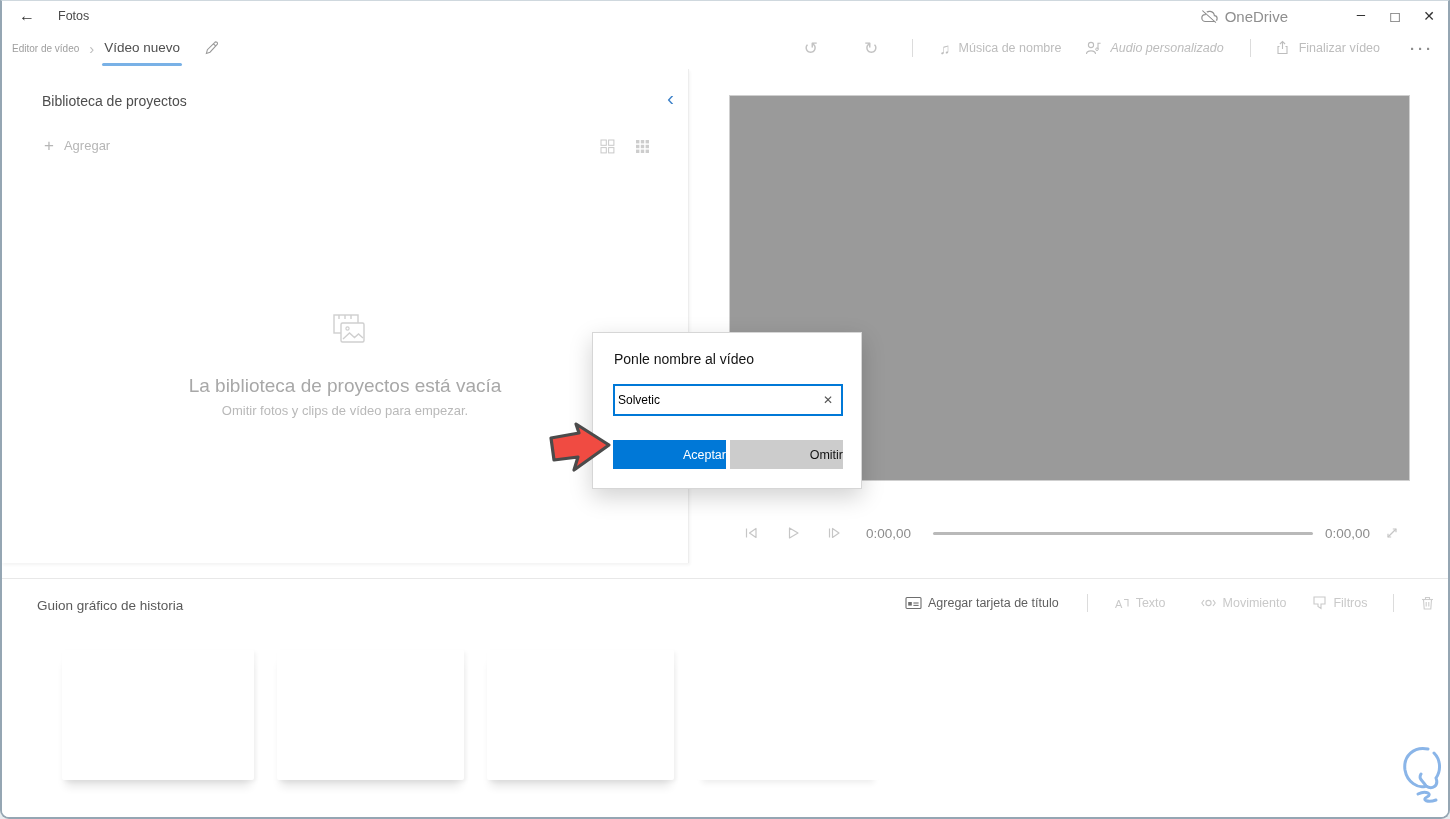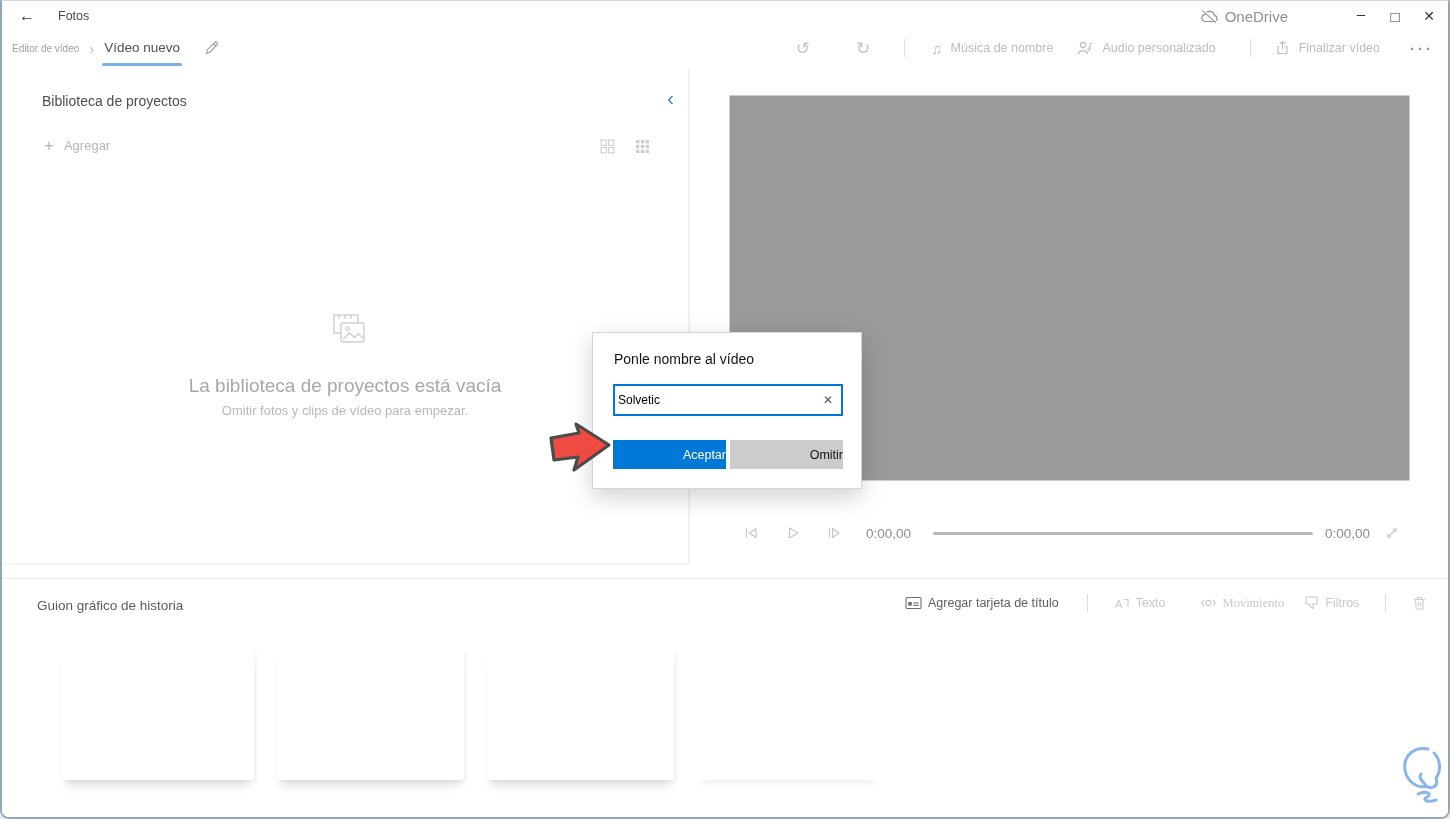--- a/index.html
+++ b/index.html
@@ -124,21 +124,21 @@
       </svg>
     </span>
     <div class="editbar-right">
       <span class="iconbtn undo">↺</span>
       <span class="iconbtn redo">↻</span>
       <span class="vsep" style="margin-right:26px;"></span>
       <span class="toolitem" style="margin-right:24px;">
         <span class="glyph">♫</span>
         <span>Música de nombre</span>
       </span>
-      <span class="toolitem" style="margin-right:34px;">
+      <span class="toolitem" style="margin-right:26px;font-style:italic;">
         <svg width="17" height="16" viewBox="0 0 17 16">
           <circle cx="6" cy="5" r="2.6" fill="none" stroke="#bdbdbd" stroke-width="1.1"></circle>
           <path d="M1.5 14 C1.5 9.8 10.5 9.8 10.5 14" fill="none" stroke="#bdbdbd" stroke-width="1.1"></path>
           <path d="M13 9 V3.2 h2.6" fill="none" stroke="#bdbdbd" stroke-width="1.1"></path>
           <circle cx="12" cy="9.2" r="1.3" fill="none" stroke="#bdbdbd" stroke-width="1"></circle>
         </svg>
         <span>Audio personalizado</span>
       </span>
       <span class="vsep" style="margin-right:24px;"></span>
       <span class="toolitem" style="margin-right:30px;">
@@ -238,21 +238,21 @@
         <span>Agregar tarjeta de título</span>
       </span>
       <span class="sb-sep" style="margin-right:26px;"></span>
       <span class="sb-item sb-disabled" style="margin-right:34px;">
         <svg width="16" height="15" viewBox="0 0 16 15">
           <text x="1" y="12" font-size="11" fill="#c9c9c9" font-family="Liberation Sans, sans-serif">A</text>
           <path d="M10 3.5 h4 v7" fill="none" stroke="#c9c9c9" stroke-width="1.1"></path>
         </svg>
         <span>Texto</span>
       </span>
-      <span class="sb-item sb-disabled" style="margin-right:20px;font-family:Liberation Serif, serif;">
+      <span class="sb-item sb-disabled" style="margin-right:26px;">
         <svg width="17" height="16" viewBox="0 0 17 16">
           <circle cx="8.5" cy="8" r="2.6" fill="none" stroke="#c9c9c9" stroke-width="1.1"></circle>
           <path d="M4 5 L1.8 8 L4 11" fill="none" stroke="#c9c9c9" stroke-width="1.1"></path>
           <path d="M13 5 L15.2 8 L13 11" fill="none" stroke="#c9c9c9" stroke-width="1.1"></path>
         </svg>
         <span>Movimiento</span>
       </span>
       <span class="sb-item sb-disabled" style="margin-right:26px;">
         <svg width="15" height="16" viewBox="0 0 15 16">
           <path d="M2 2 h11 v7 h-4 v4.5 l-3 -2 V9 h-4 Z" fill="none" stroke="#c9c9c9" stroke-width="1.1"></path>

